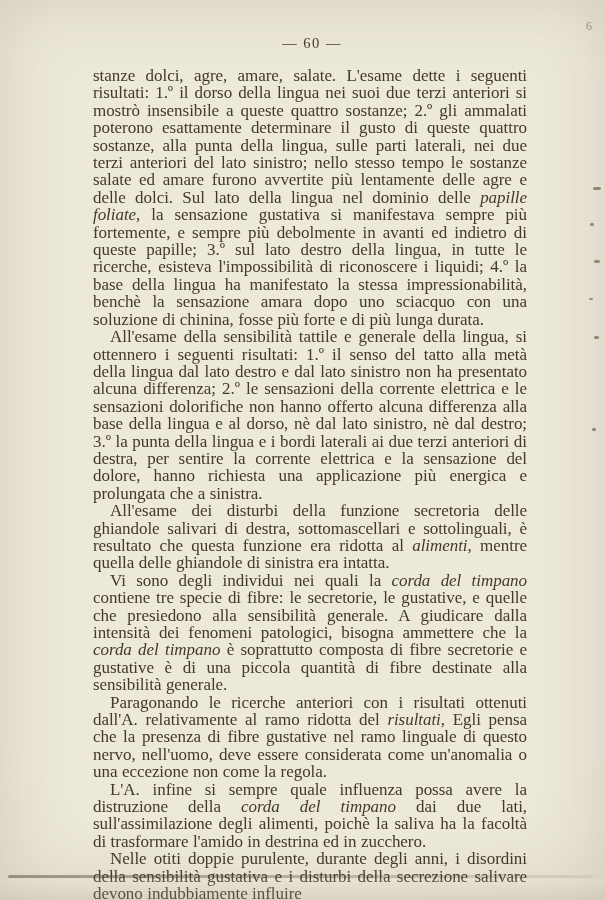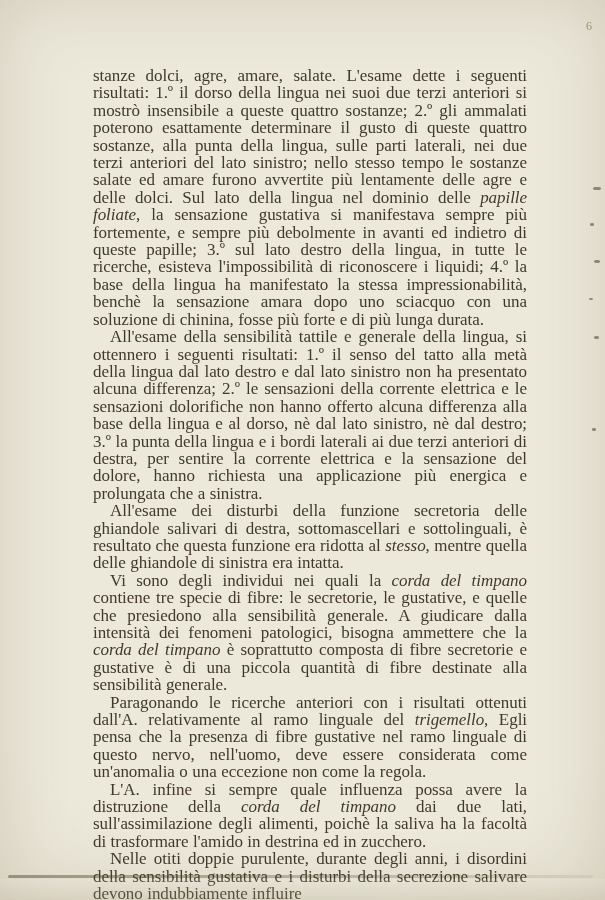--- a/index.html
+++ b/index.html
@@ -61,27 +61,28 @@
     position:absolute;left:0;right:0;top:879px;height:21px;
     background:linear-gradient(to bottom, rgba(255,255,250,.12), rgba(190,182,160,.18));
   }
 </style>
 </head>
 <body>
 
 <div class="page">
   <div class="corner-mark">6</div>
 
+  <div class="page-number">— 60 —</div>
 
   <div class="text-block">
       <p class="para"><span>stanze dolci, agre, amare, salate. L'esame dette i seguenti risultati: 1.º il dorso della lingua nei suoi due terzi anteriori si mostrò insensibile a queste quattro sostanze; 2.º gli ammalati poterono esattamente determinare il gusto di queste quattro sostanze, alla punta della lingua, sulle parti laterali, nei due terzi anteriori del lato sinistro; nello stesso tempo le sostanze salate ed amare furono avvertite più lentamente delle agre e delle dolci. Sul lato della lingua nel dominio delle </span><span class="it">papille foliate</span><span>, la sensazione gustativa si manifestava sempre più fortemente, e sempre più debolmente in avanti ed indietro di queste papille; 3.º sul lato destro della lingua, in tutte le ricerche, esisteva l'impossibilità di riconoscere i liquidi; 4.º la base della lingua ha manifestato la stessa impressionabilità, benchè la sensazione amara dopo uno sciacquo con una soluzione di chinina, fosse più forte e di più lunga durata.</span></p>
       <p class="para indent"><span>All'esame della sensibilità tattile e generale della lingua, si ottennero i seguenti risultati: 1.º il senso del tatto alla metà della lingua dal lato destro e dal lato sinistro non ha presentato alcuna differenza; 2.º le sensazioni della corrente elettrica e le sensazioni dolorifiche non hanno offerto alcuna differenza alla base della lingua e al dorso, nè dal lato sinistro, nè dal destro; 3.º la punta della lingua e i bordi laterali ai due terzi anteriori di destra, per sentire la corrente elettrica e la sensazione del dolore, hanno richiesta una applicazione più energica e prolungata che a sinistra.</span></p>
-      <p class="para indent"><span>All'esame dei disturbi della funzione secretoria delle ghiandole salivari di destra, sottomascellari e sottolinguali, è resultato che questa funzione era ridotta al </span><span class="it">stesso</span><span>, mentre quella delle ghiandole di sinistra era intatta.</span></p>
+      <p class="para indent"><span>All'esame dei disturbi della funzione secretoria delle ghiandole salivari di destra, sottomascellari e sottolinguali, è resultato che questa funzione era ridotta al </span><span class="it">alimenti</span><span>, mentre quella delle ghiandole di sinistra era intatta.</span></p>
       <p class="para indent"><span>Vi sono degli individui nei quali la </span><span class="it">corda del timpano</span><span> contiene tre specie di fibre: le secretorie, le gustative, e quelle che presiedono alla sensibilità generale. A giudicare dalla intensità dei fenomeni patologici, bisogna ammettere che la </span><span class="it">corda del timpano</span><span> è soprattutto composta di fibre secretorie e gustative è di una piccola quantità di fibre destinate alla sensibilità generale.</span></p>
-      <p class="para indent"><span>Paragonando le ricerche anteriori con i risultati ottenuti dall'A. relativamente al ramo linguale del </span><span class="it">trigemello</span><span>, Egli pensa che la presenza di fibre gustative nel ramo linguale di questo nervo, nell'uomo, deve essere considerata come un'anomalia o una eccezione non come la regola.</span></p>
+      <p class="para indent"><span>Paragonando le ricerche anteriori con i risultati ottenuti dall'A. relativamente al ramo ridotta del </span><span class="it">risultati</span><span>, Egli pensa che la presenza di fibre gustative nel ramo linguale di questo nervo, nell'uomo, deve essere considerata come un'anomalia o una eccezione non come la regola.</span></p>
       <p class="para indent"><span>L'A. infine si sempre quale influenza possa avere la distruzione della </span><span class="it">corda del timpano</span><span> dai due lati, sull'assimilazione degli alimenti, poichè la saliva ha la facoltà di trasformare l'amido in destrina ed in zucchero.</span></p>
       <p class="para indent"><span>Nelle otiti doppie purulente, durante degli anni, i disordini della sensibilità gustativa e i disturbi della secrezione salivare devono indubbiamente influire</span></p>
     </div>
 
   <div class="artifact a1"></div>
   <div class="artifact a2"></div>
   <div class="artifact a3"></div>
   <div class="artifact a4"></div>
   <div class="artifact a5"></div>
   <div class="artifact a6"></div>

